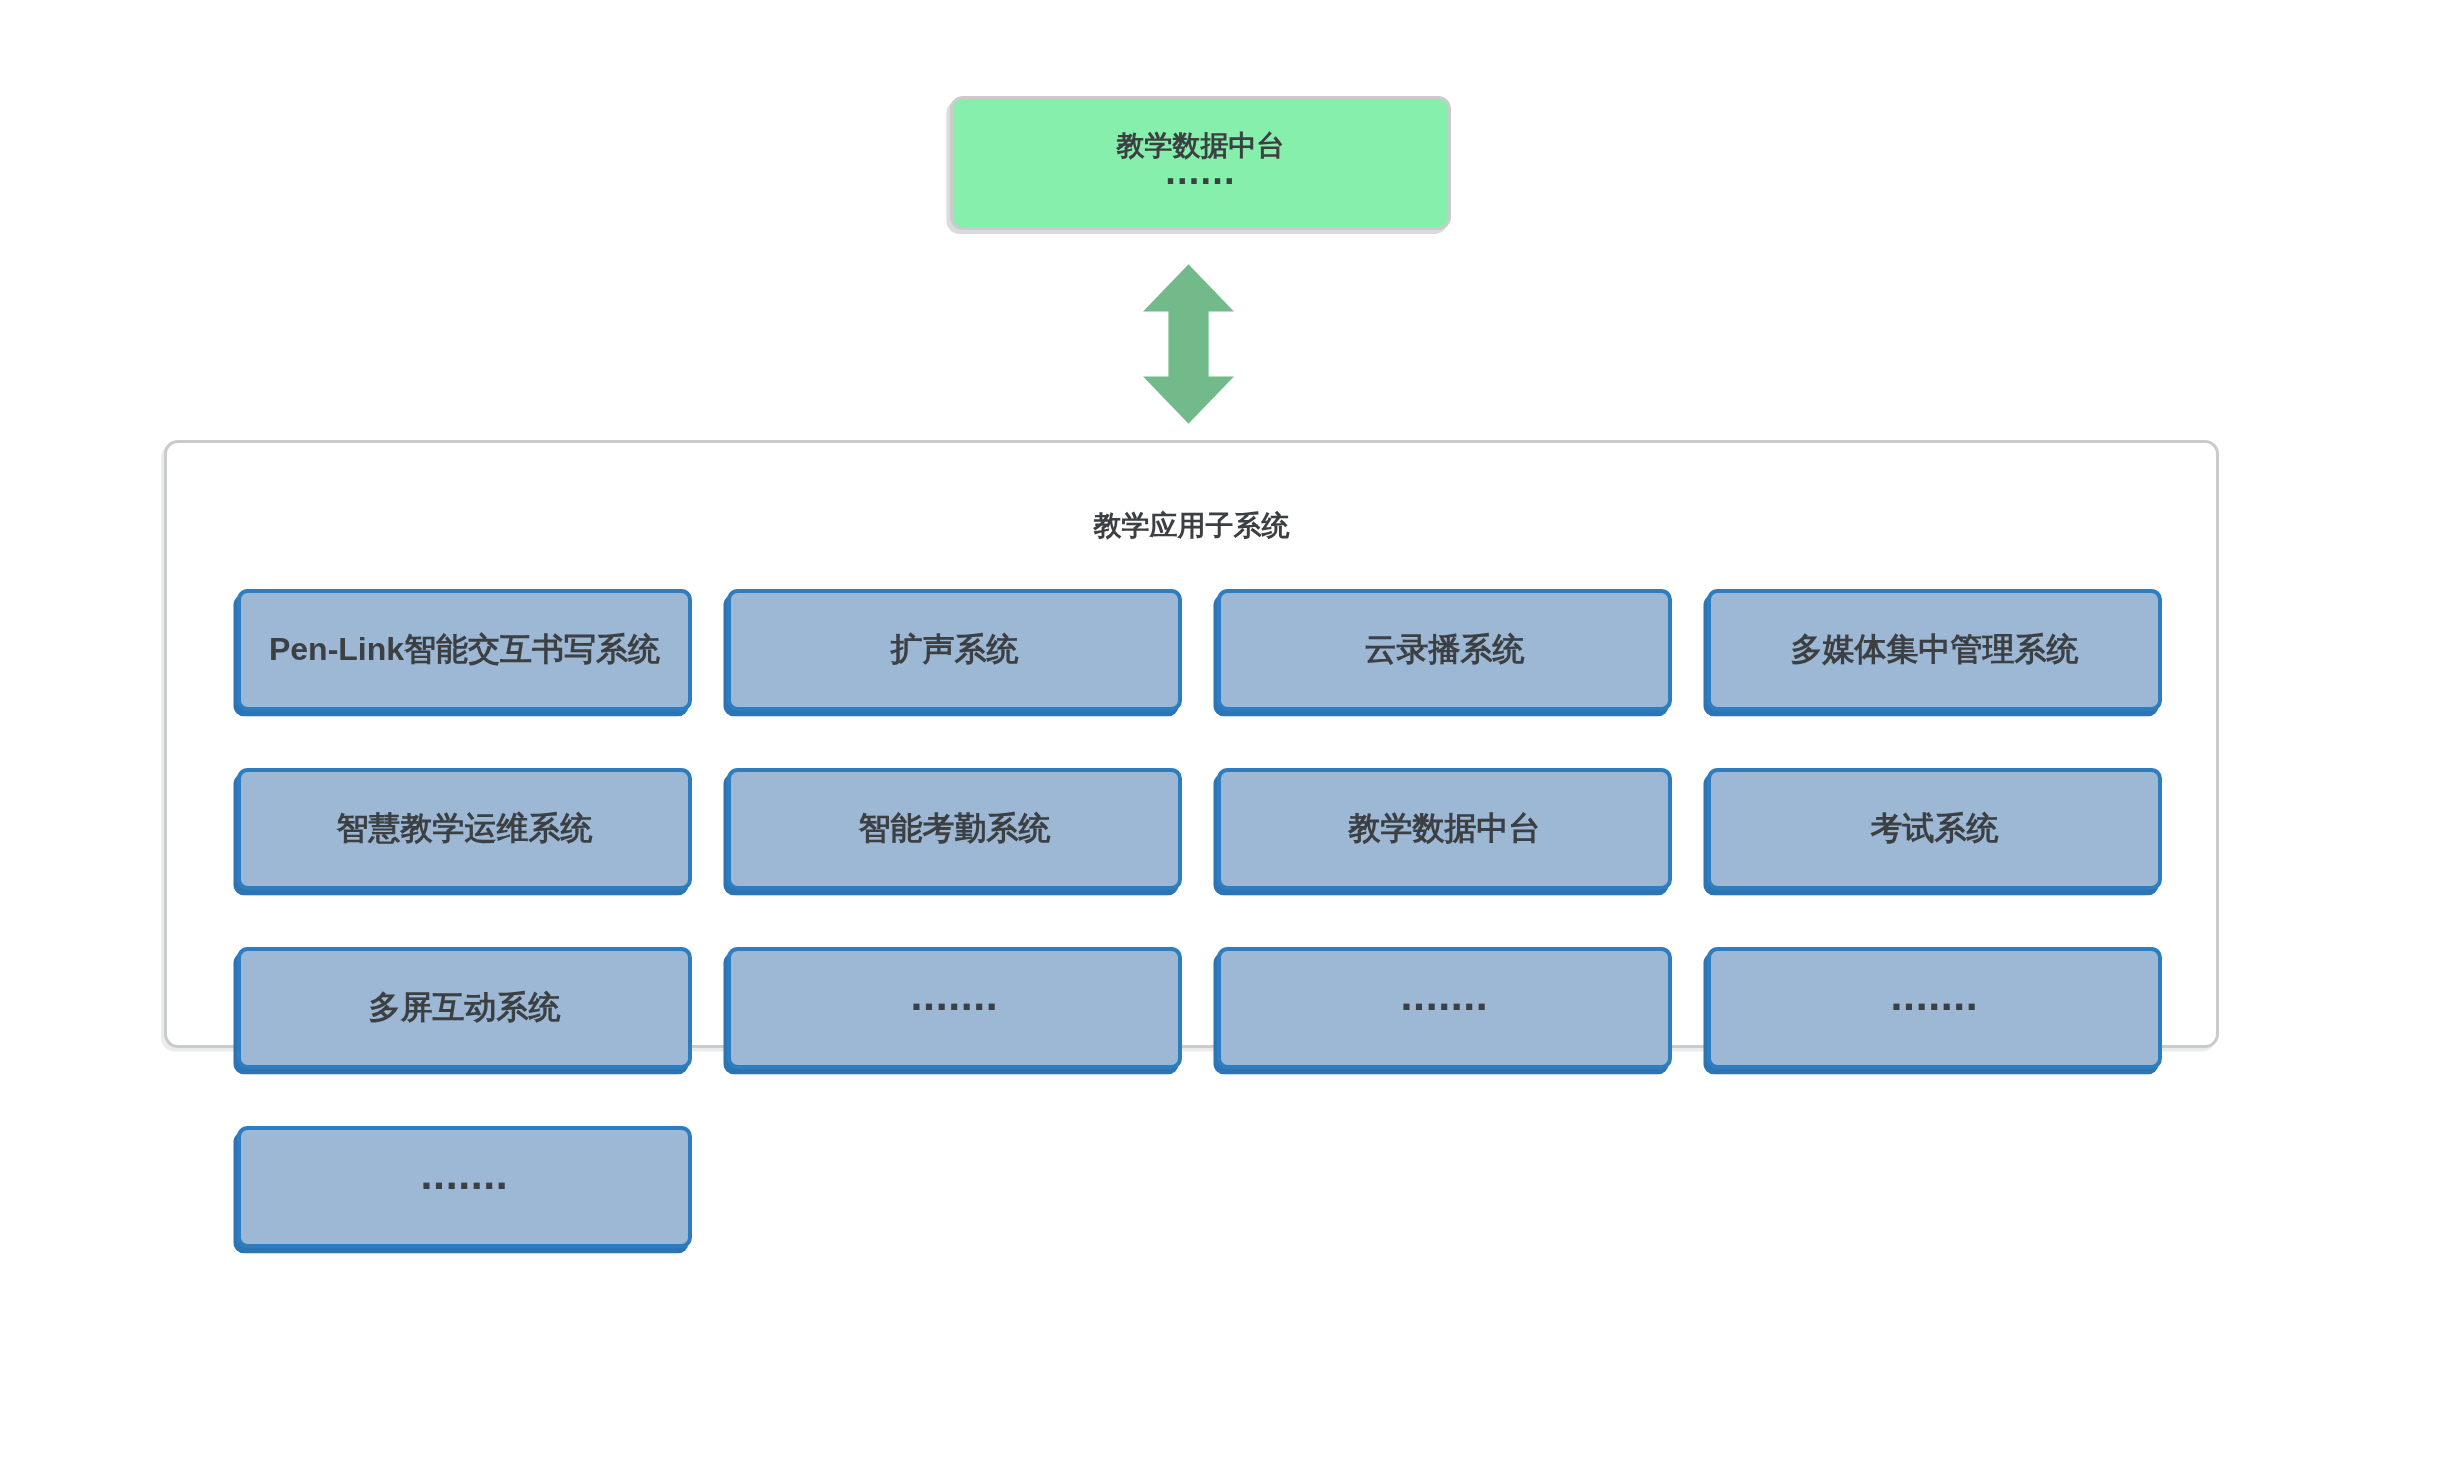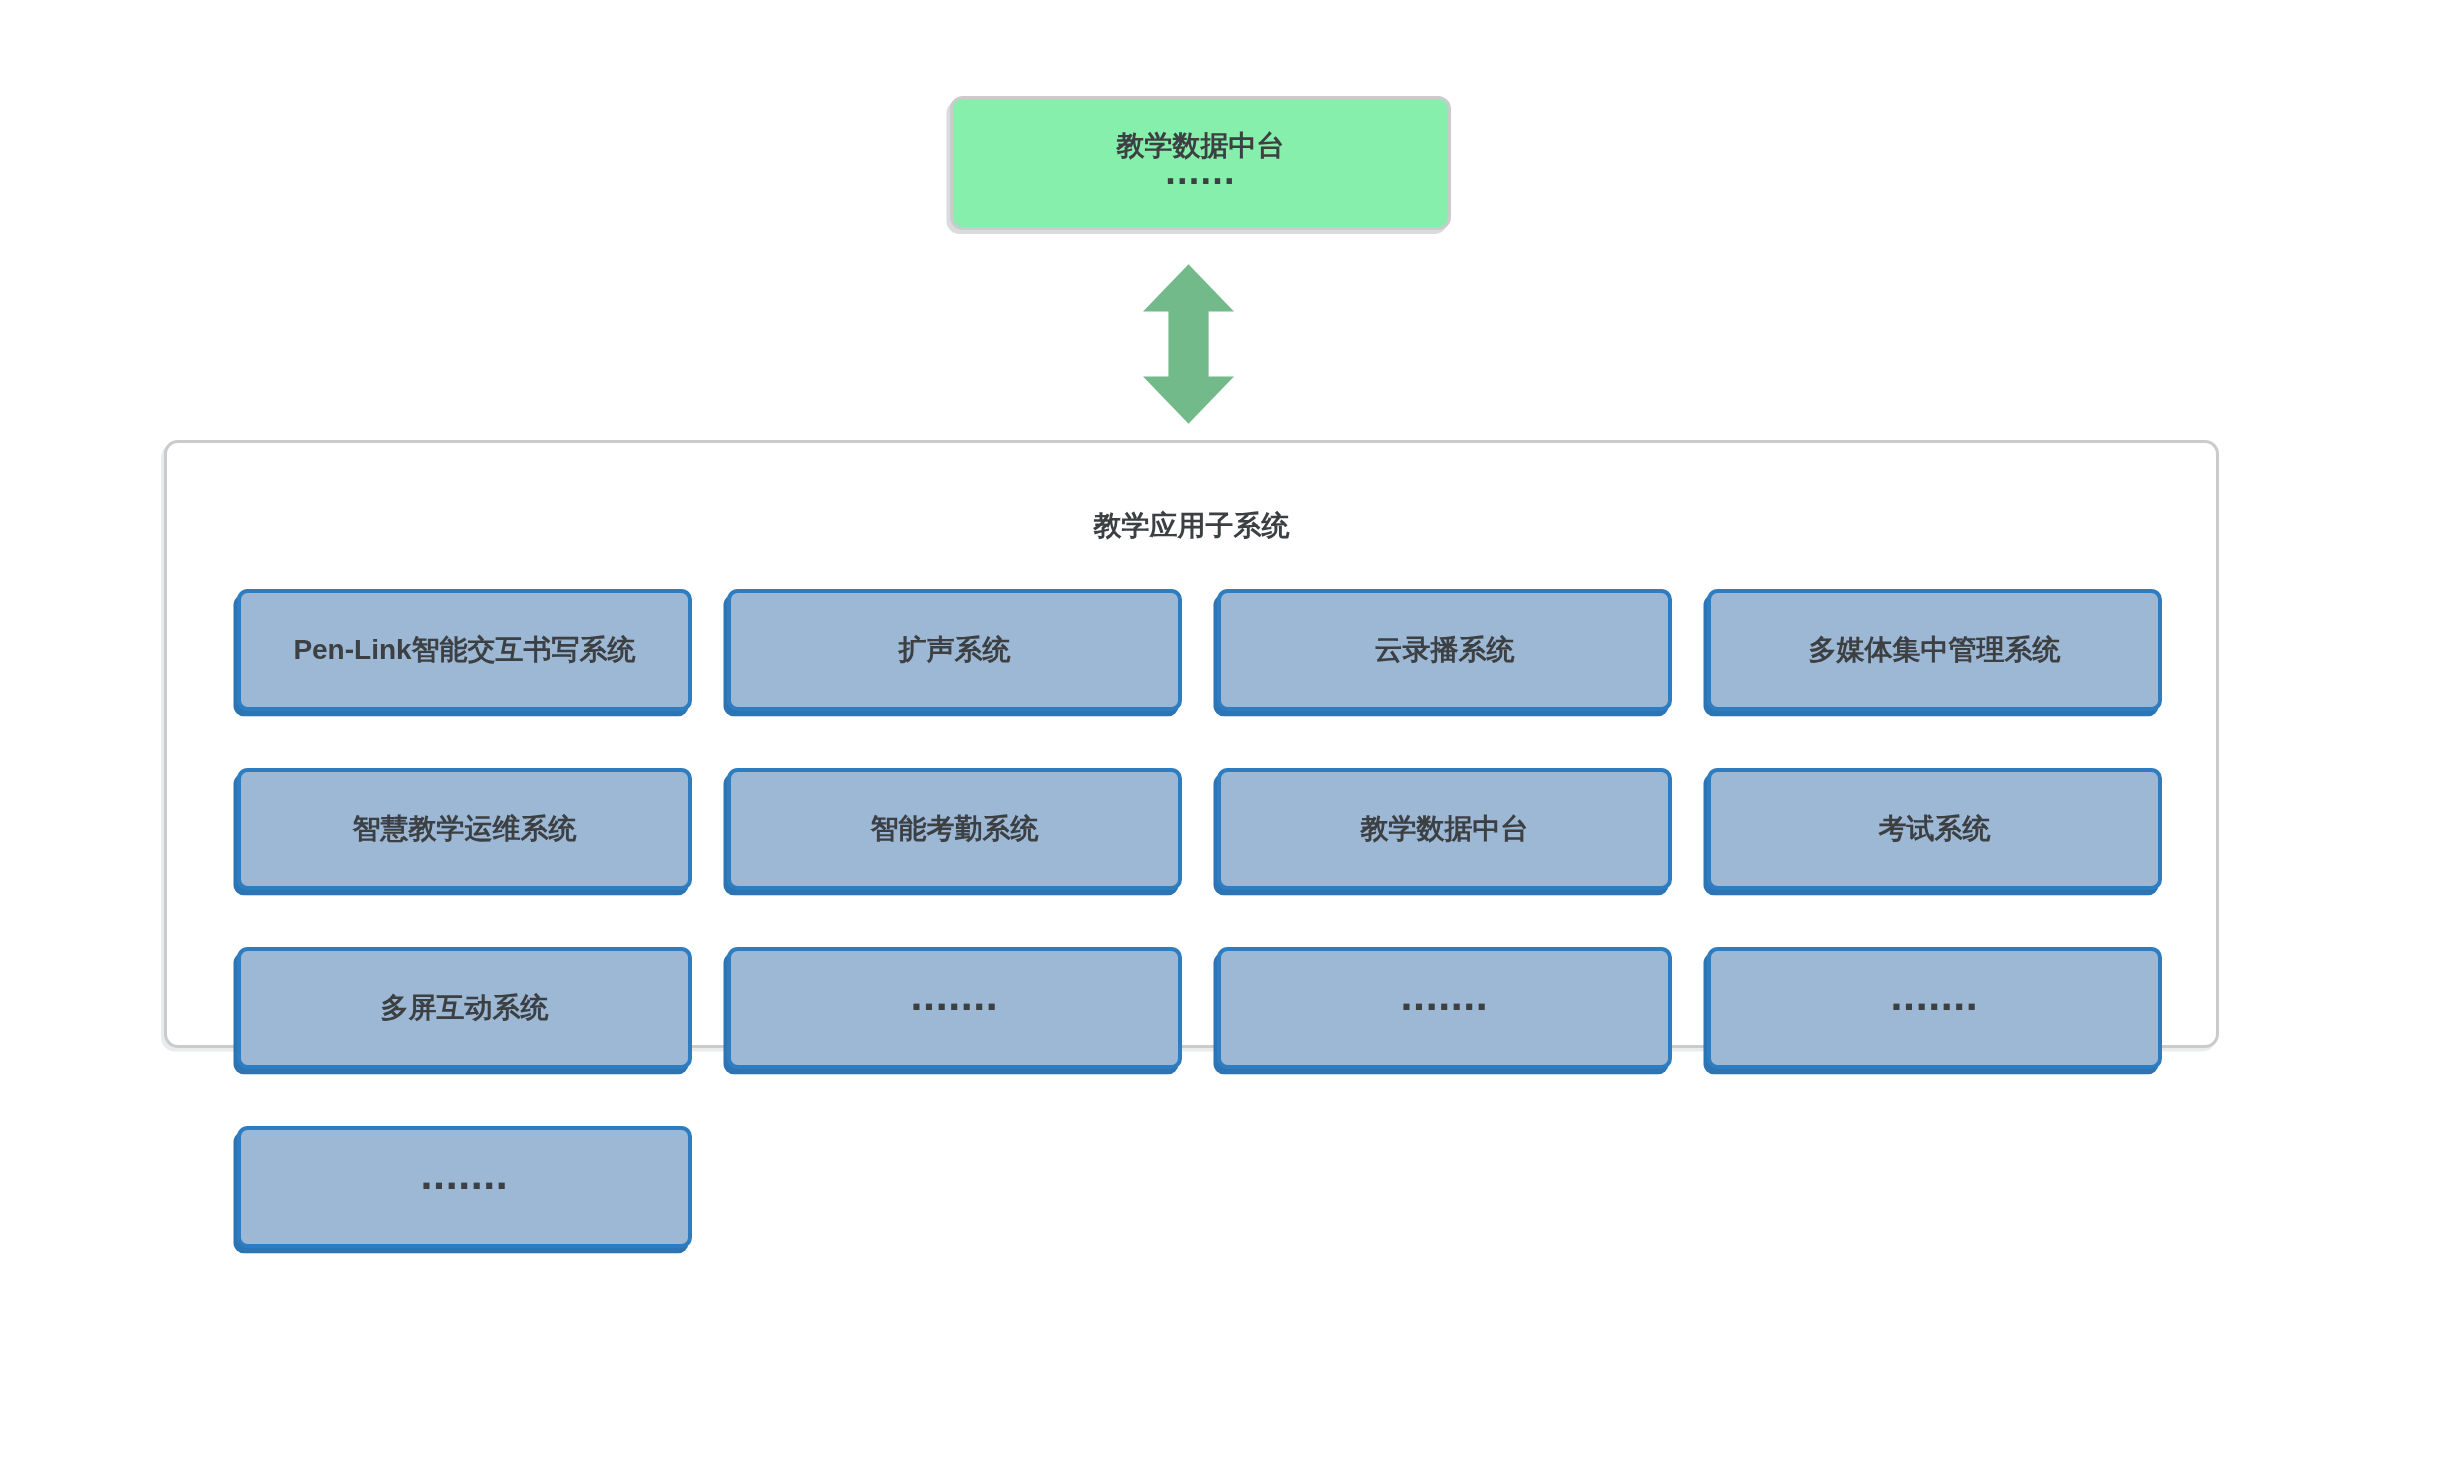--- a/index.html
+++ b/index.html
@@ -87,21 +87,21 @@
   }
   .cell{
     background:var(--box-fill);
     border:4.1px solid var(--box-border);
     border-radius:10.6px;
     box-shadow:-3.5px 5.3px 0 var(--box-shadow);
     display:flex;
     align-items:center;
     justify-content:center;
     text-align:center;
-    font-size:28px;
+    font-size:32px;
     font-weight:bold;
     padding:0 8.3px;
   }
   .cell.dots{
     font-size:43px;
     letter-spacing:0.6px;
   }
   .cell.dots .cell-label{
     position:relative;
     top:-14px;

